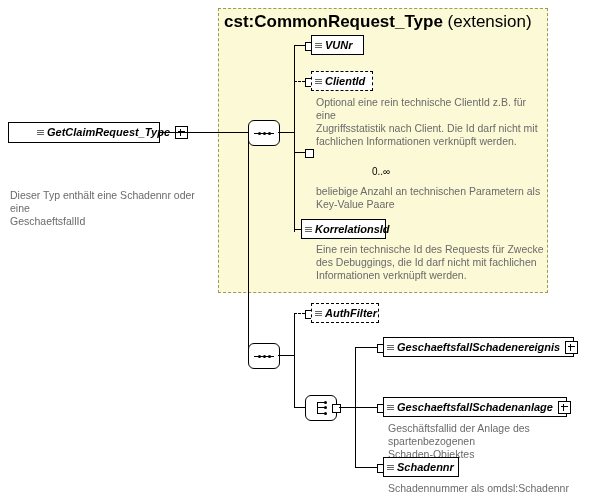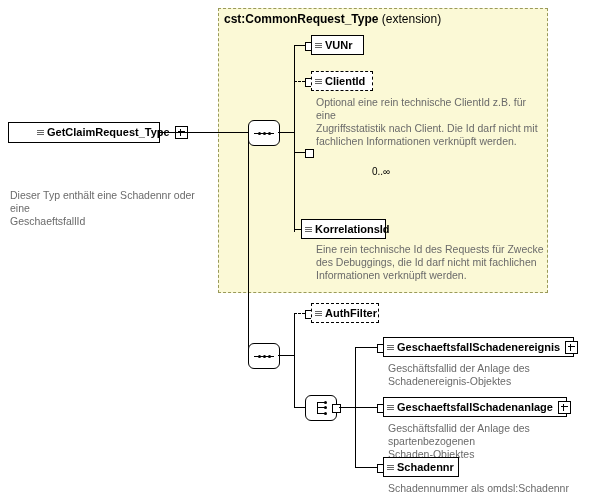--- a/index.html
+++ b/index.html
@@ -8,39 +8,39 @@
 
   .abs{position:absolute;}
 
   
   .groupbox{
     background:#fbf9d6;
     border:1px dashed #9a9a5a;
     box-sizing:border-box;
   }
   .group-title{
-    font-size:12px;color:#000;white-space:nowrap;
+    font-size:17px;color:#000;white-space:nowrap;
   }
   .group-title .b{font-weight:bold;}
   .group-title .n{font-weight:normal;}
 
   
   .elbox{
     box-sizing:border-box;
     background:#ffffff;
     border:1px solid #000000;
     display:flex;
     align-items:center;
     height:20px;
     padding:0 4px 0 3px;
     white-space:nowrap;
   }
   .elbox.dashed{border:1px dashed #000000;}
   .elbox .lbl{font-size:11px;color:#000;line-height:1;}
-  .elbox .lbl.bold{font-weight:bold;}
+  .elbox .lbl.bold{font-weight:bold;font-style:italic;}
 
   
   .mark{
     width:7px;height:12px;margin-right:3px;flex:0 0 auto;
     display:flex;flex-direction:column;justify-content:center;gap:1px;
   }
   .mark i{display:block;height:1px;background:#666;width:100%;}
 
   
   .plus{
@@ -151,20 +151,22 @@
         <i></i>
       </span>
     <span class="lbl bold">ClientId</span>
   </div>
   <div class="abs note" style="left:316px;top:96px;width:228px;">Optional eine rein technische ClientId z.B. für eine
 Zugriffsstatistik nach Client. Die Id darf nicht mit
 fachlichen Informationen verknüpft werden.</div>
 
   <div class="abs stub" style="left:305px;top:148.5px;"></div>
   <div class="abs occ" style="left:372px;top:166px;">0..∞</div>
+  <div class="abs note" style="left:316px;top:185px;width:232px;">beliebige Anzahl an technischen Parametern als
+Key-Value Paare</div>
 
   <div class="abs stub" style="left:305px;top:225.5px;"></div>
   <div class="abs elbox" style="left:301px;top:219px;width:85px;">
     <span class="mark">
         <i></i>
         <i></i>
         <i></i>
       </span>
     <span class="lbl bold">KorrelationsId</span>
   </div>
@@ -225,22 +227,20 @@
   <div class="abs stub" style="left:377px;top:343.5px;"></div>
   <div class="abs elbox" style="left:383px;top:337px;width:191px;">
     <span class="mark">
         <i></i>
         <i></i>
         <i></i>
       </span>
     <span class="lbl bold">GeschaeftsfallSchadenereignis</span>
     <span class="plus"></span>
   </div>
-  <div class="abs note" style="left:388px;top:362px;width:210px;">Geschäftsfallid der Anlage des
-Schadenereignis-Objektes</div>
 
   <div class="abs stub" style="left:377px;top:403.5px;"></div>
   <div class="abs elbox" style="left:383px;top:397px;width:184px;">
     <span class="mark">
         <i></i>
         <i></i>
         <i></i>
       </span>
     <span class="lbl bold">GeschaeftsfallSchadenanlage</span>
     <span class="plus"></span>

